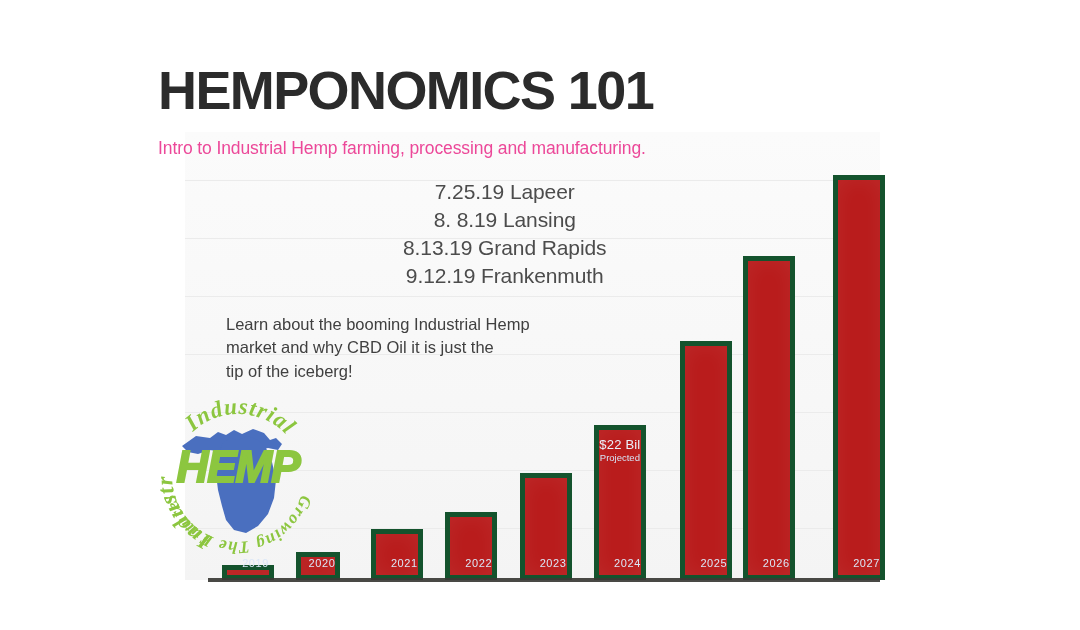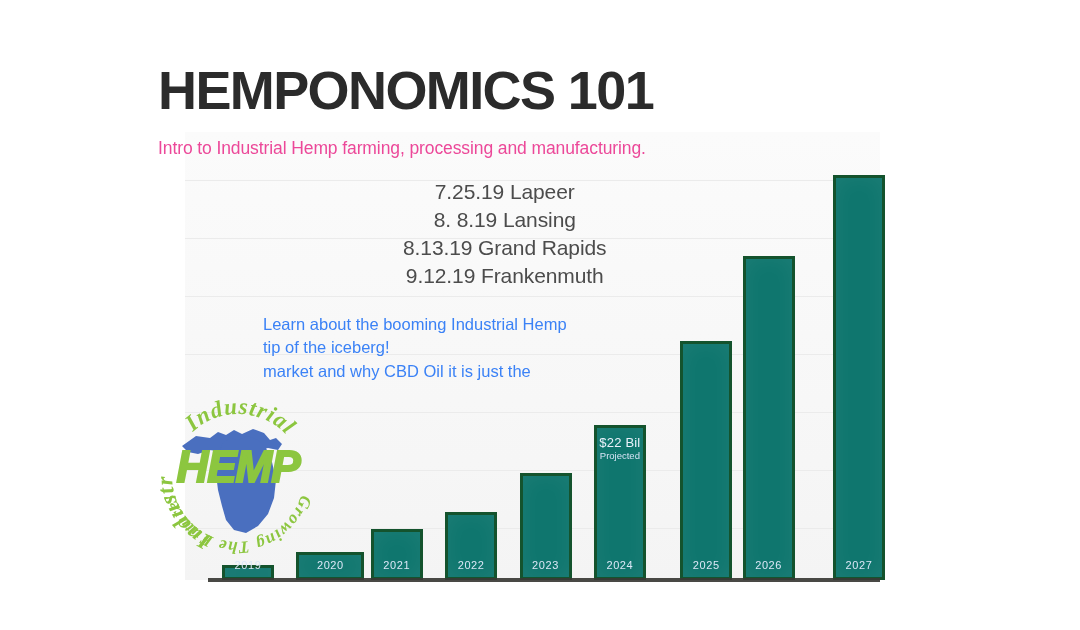--- a/index.html
+++ b/index.html
@@ -46,31 +46,31 @@
     top: 578px;
     width: 672px;
     height: 4px;
     background: #3a3a35;
     opacity: .92;
   }
 
   
   .bar {
     position: absolute;
-    background: #0f766e;
-    border: 3px solid #14532d;
+    background: #b91c1c;
+    border: 5px solid #14532d;
     box-sizing: border-box;
     box-shadow: inset 0 0 22px rgba(255,255,255,.06);
   }
   .bar-year {
     position: absolute;
     left: 0;
     bottom: 6px;
     width: 100%;
-    text-align: center;
+    text-align: right;
     color: #dbe7f7;
     font-size: 11px;
     letter-spacing: .6px;
     font-family: "Liberation Sans", sans-serif;
   }
   .bar-annot {
     position: absolute;
     left: 0;
     top: 8px;
     width: 100%;
@@ -112,23 +112,22 @@
     white-space: nowrap;
     text-align: center;
   }
   #dates div { letter-spacing: -.1px; }
   #blurb {
     position: absolute;
     left: 226px;
     top: 313px;
     width: 380px;
     font-size: 16.5px;
-    color: #3b82f6;
+    color: #404040;
     line-height: 1.42;
-    margin-left: 37px;
   }
   #blurb div { white-space: nowrap; }
 
   
   #logo {
     position: absolute;
     left: 152px;
     top: 388px;
     width: 172px;
     height: 172px;
@@ -147,21 +146,21 @@
     <div class="gridline" style="top:222px"></div>
     <div class="gridline" style="top:280px"></div>
     <div class="gridline" style="top:338px"></div>
     <div class="gridline" style="top:396px"></div>
   </div>
 
   <div id="bars-layer">
       <div class="bar" style="left: 222px; width: 52px; top: 564.504px; height: 15.4957px;">
         <div class="bar-year">2019</div>
       </div>
-      <div class="bar" style="left: 296.375px; width: 68px; top: 551.826px; height: 28.1739px;">
+      <div class="bar" style="left: 296.375px; width: 44px; top: 551.826px; height: 28.1739px;">
         <div class="bar-year">2020</div>
       </div>
       <div class="bar" style="left: 370.75px; width: 52px; top: 529.287px; height: 50.713px;">
         <div class="bar-year">2021</div>
       </div>
       <div class="bar" style="left: 445.125px; width: 52px; top: 512.383px; height: 67.6174px;">
         <div class="bar-year">2022</div>
       </div>
       <div class="bar" style="left: 519.5px; width: 52px; top: 472.939px; height: 107.061px; padding-left: 27px;">
         <div class="bar-year">2023</div>
@@ -191,22 +190,22 @@
 
   <div id="dates">
     <div>7.25.19 Lapeer</div>
     <div>8. 8.19 Lansing</div>
     <div>8.13.19 Grand Rapids</div>
     <div>9.12.19 Frankenmuth</div>
   </div>
 
   <div id="blurb">
     <div>Learn about the booming Industrial Hemp</div>
+    <div>market and why CBD Oil it is just the</div>
     <div>tip of the iceberg!</div>
-    <div>market and why CBD Oil it is just the</div>
   </div>
 
   <div id="logo">
     <svg viewBox="0 0 172 172" width="172" height="172">
       <defs>
         <path id="arcTop" d="M 20,92 A 66,66 0 0 1 152,92" fill="none"></path>
         <path id="arcBottom" d="M 152,88 A 66,66 0 0 1 20,88" fill="none"></path>
       </defs>
 
       <g>

